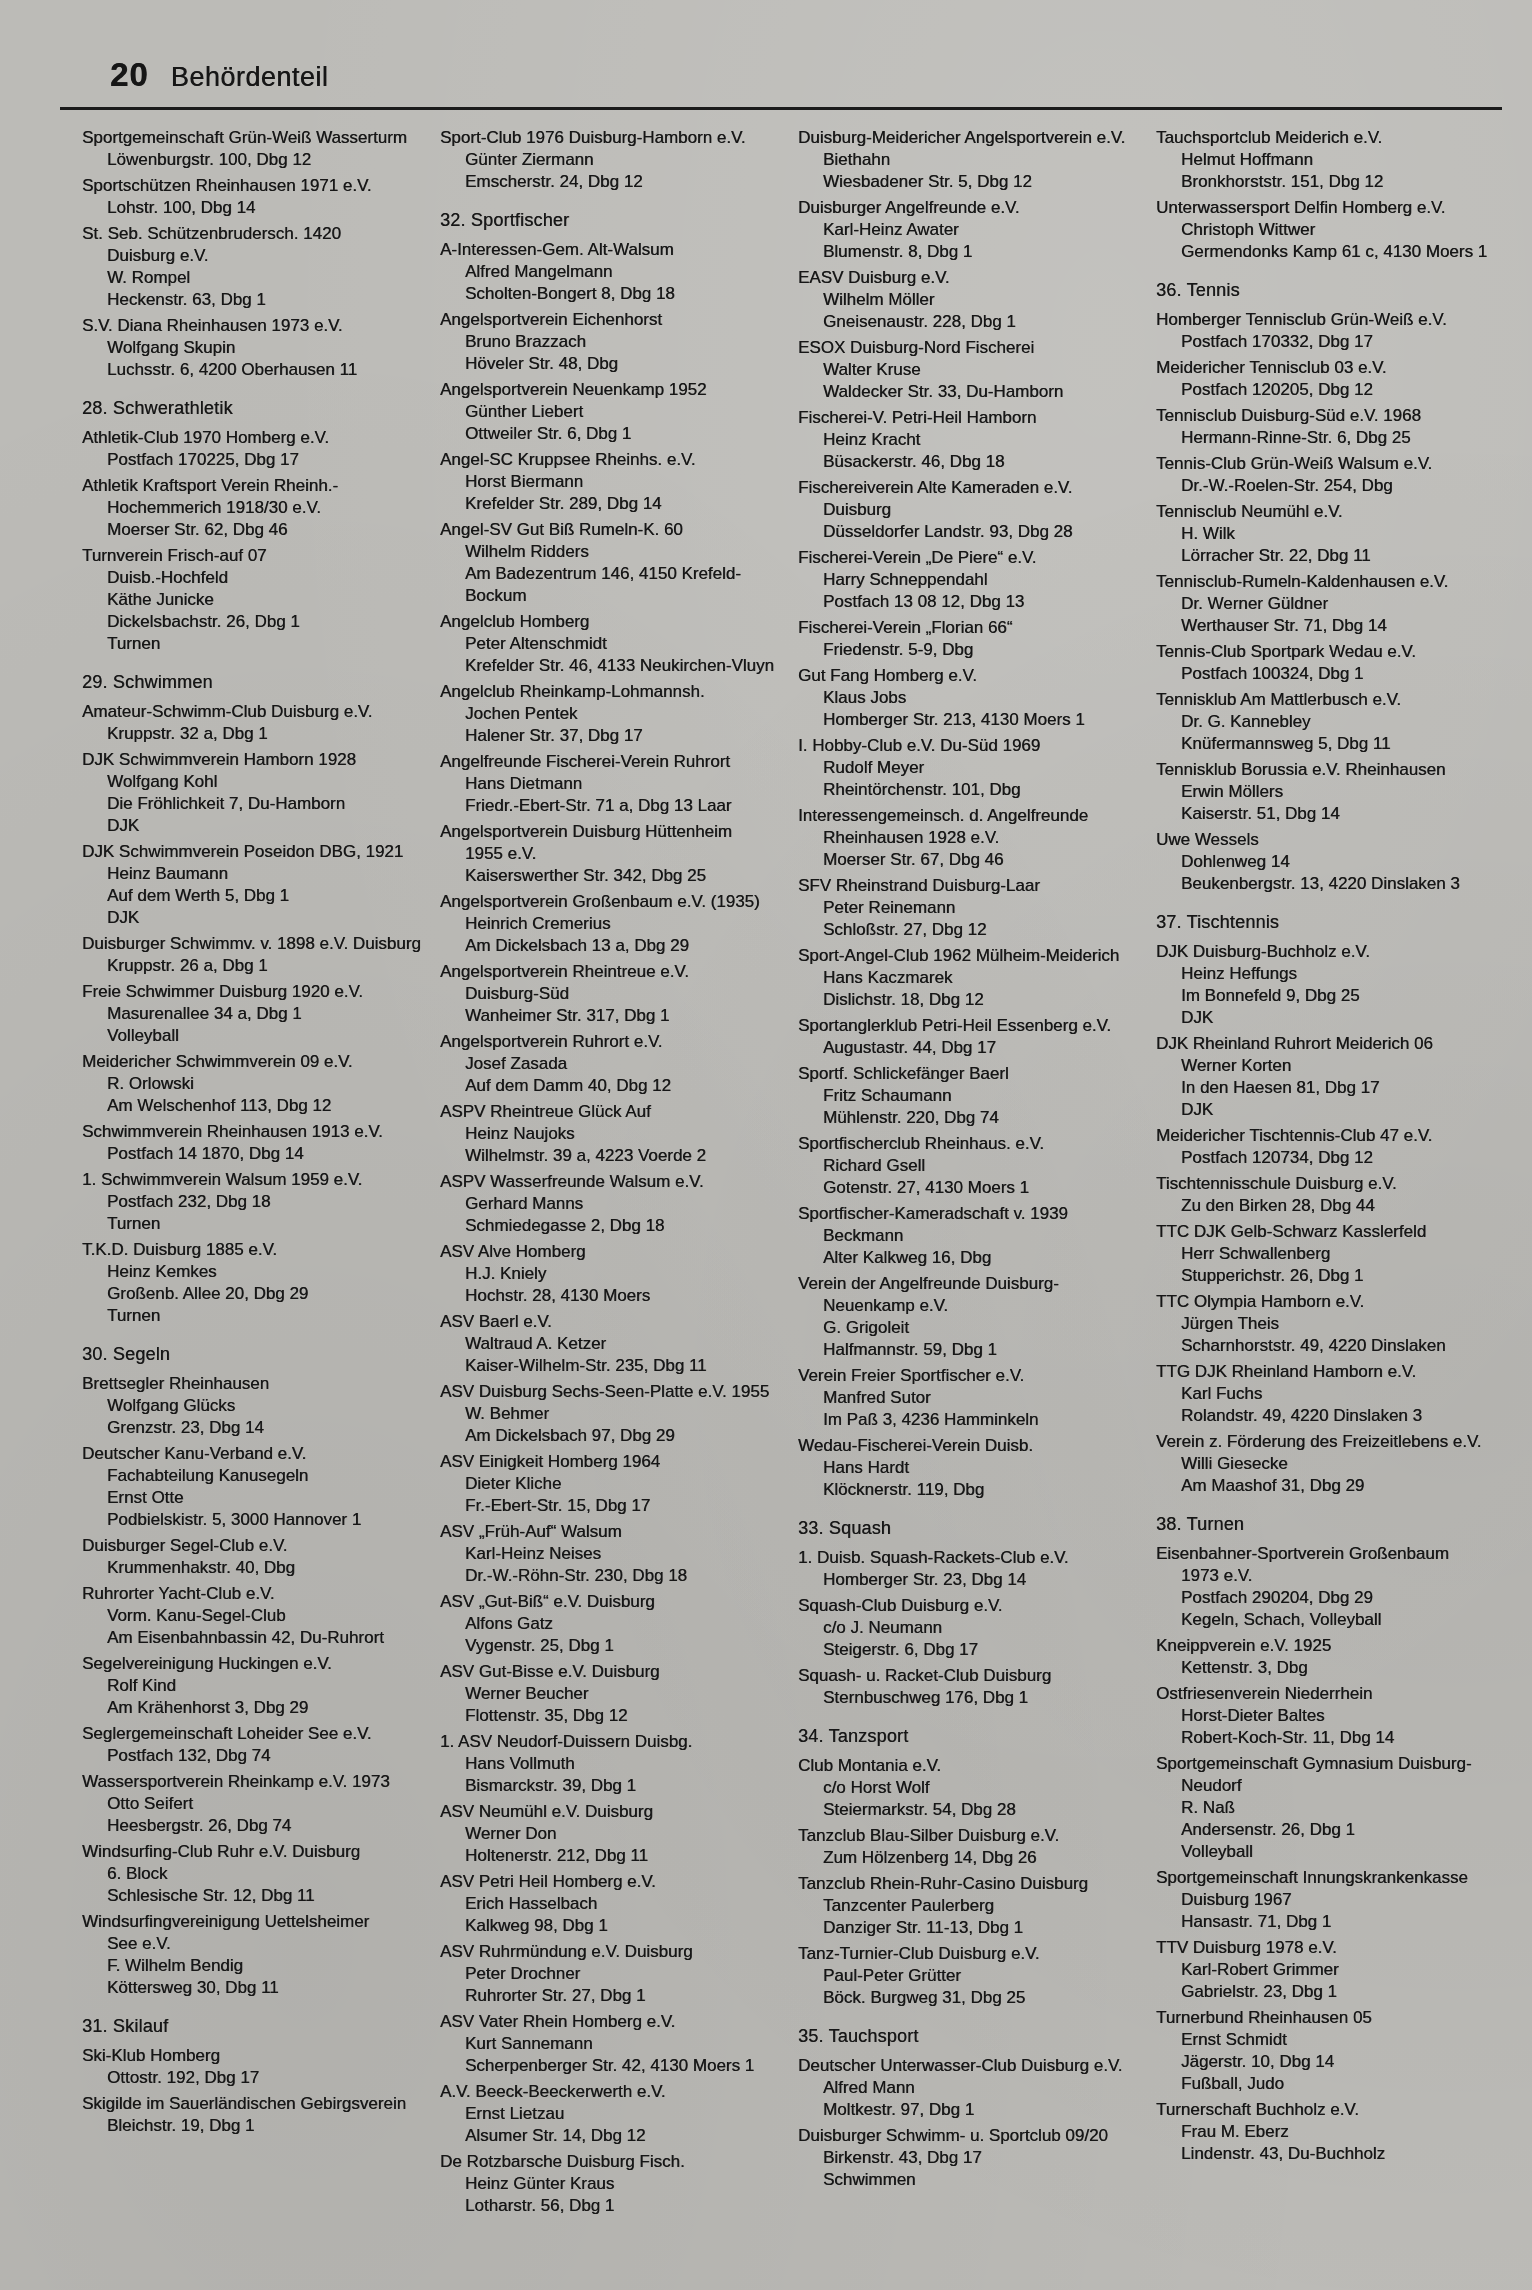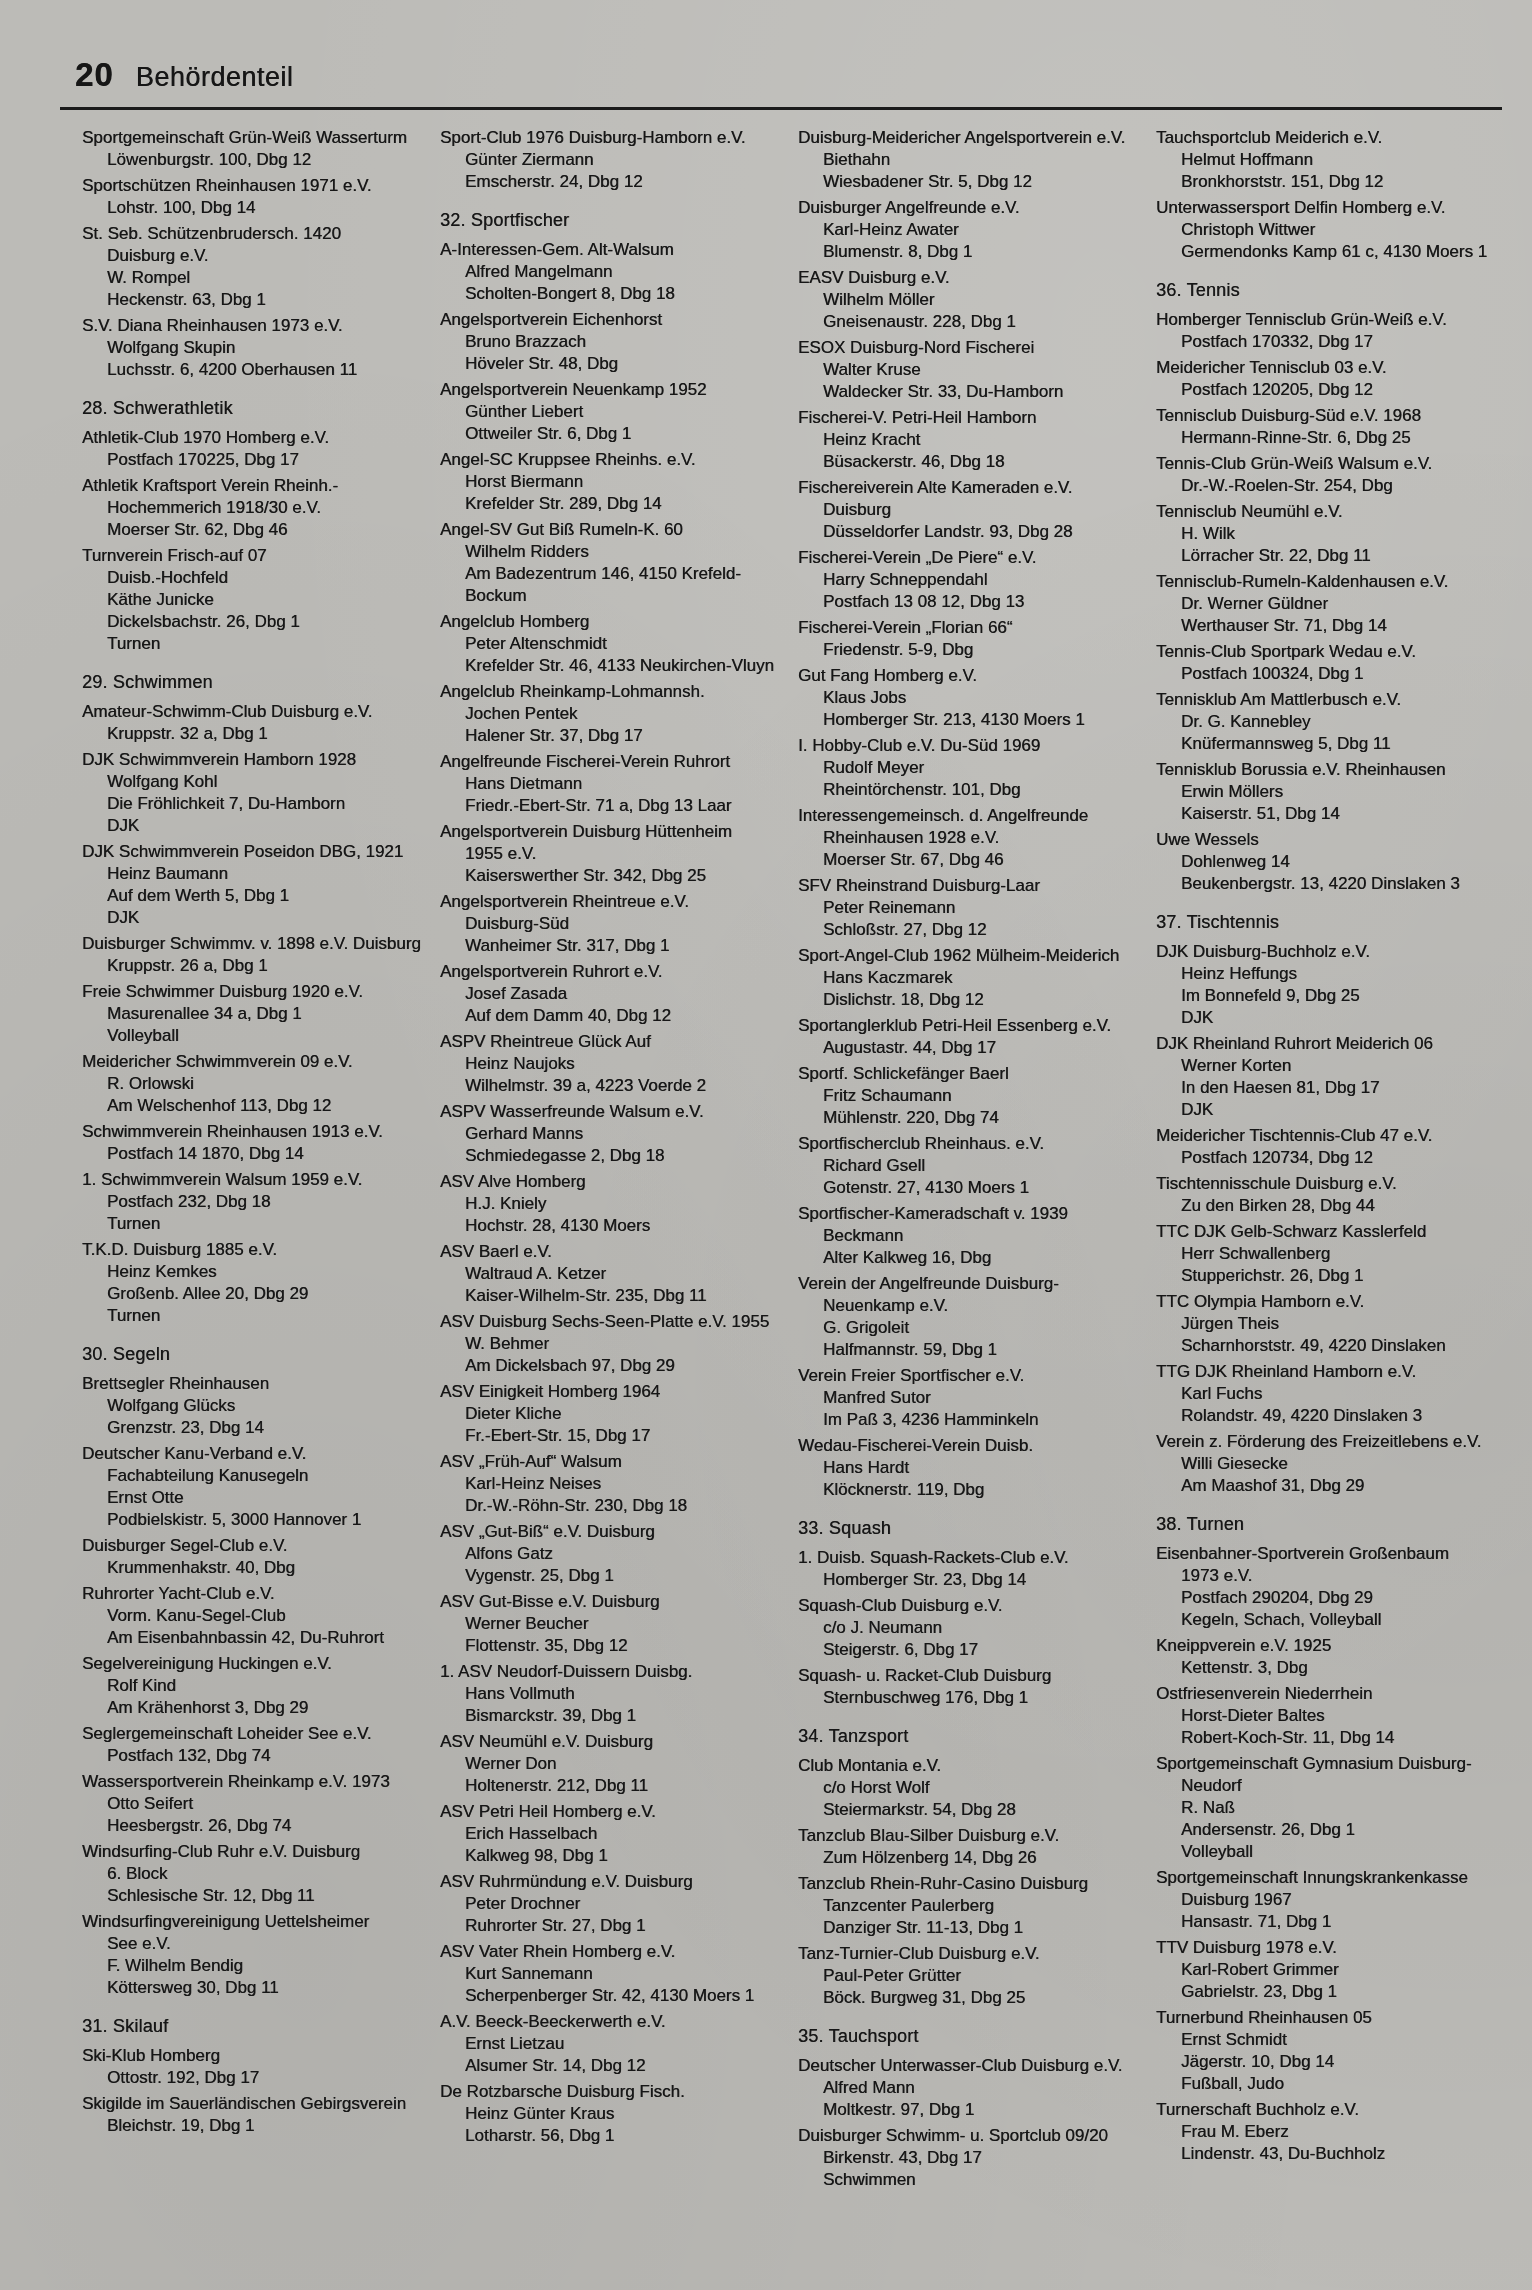--- a/index.html
+++ b/index.html
@@ -9,21 +9,21 @@
     background-image:
       radial-gradient(ellipse at 72% 15%, rgba(255,255,255,0.10), rgba(0,0,0,0) 55%),
       radial-gradient(ellipse at 20% 85%, rgba(0,0,0,0.06), rgba(0,0,0,0) 60%),
       radial-gradient(ellipse at 95% 60%, rgba(0,0,0,0.05), rgba(0,0,0,0) 50%);
     font-family:"Liberation Sans", sans-serif;
     color:#161616;
     overflow:hidden;
   }
   .page { padding-top:56px; }
   .page-header {
-    margin-left:75px;
+    margin-left:110px;
     display:flex; align-items:baseline; gap:22px;
     text-shadow:0.5px 0 0 rgba(10,10,10,0.85);
   }
   .page-number { font-size:33px; font-weight:700; letter-spacing:1px; }
   .page-title  { font-size:27px; font-weight:400; letter-spacing:0.5px; }
   .rule {
     margin-left:60px; margin-top:13px;
     width:1442px; height:3px; background:#1b1b1b;
   }
   .columns {
@@ -240,20 +240,25 @@
           <div class="club-name">Angelfreunde Fischerei-Verein Ruhrort</div>
           <div class="entry-line">Hans Dietmann</div>
           <div class="entry-line">Friedr.-Ebert-Str. 71 a, Dbg 13 Laar</div>
         </div>
         <div class="entry">
           <div class="club-name">Angelsportverein Duisburg Hüttenheim</div>
           <div class="entry-line">1955 e.V.</div>
           <div class="entry-line">Kaiserswerther Str. 342, Dbg 25</div>
         </div>
         <div class="entry">
+          <div class="club-name">Angelsportverein Großenbaum e.V. (1935)</div>
+          <div class="entry-line">Heinrich Cremerius</div>
+          <div class="entry-line">Am Dickelsbach 13 a, Dbg 29</div>
+        </div>
+        <div class="entry">
           <div class="club-name">Angelsportverein Rheintreue e.V.</div>
           <div class="entry-line">Duisburg-Süd</div>
           <div class="entry-line">Wanheimer Str. 317, Dbg 1</div>
         </div>
         <div class="entry">
           <div class="club-name">Angelsportverein Ruhrort e.V.</div>
           <div class="entry-line">Josef Zasada</div>
           <div class="entry-line">Auf dem Damm 40, Dbg 12</div>
         </div>
         <div class="entry">

